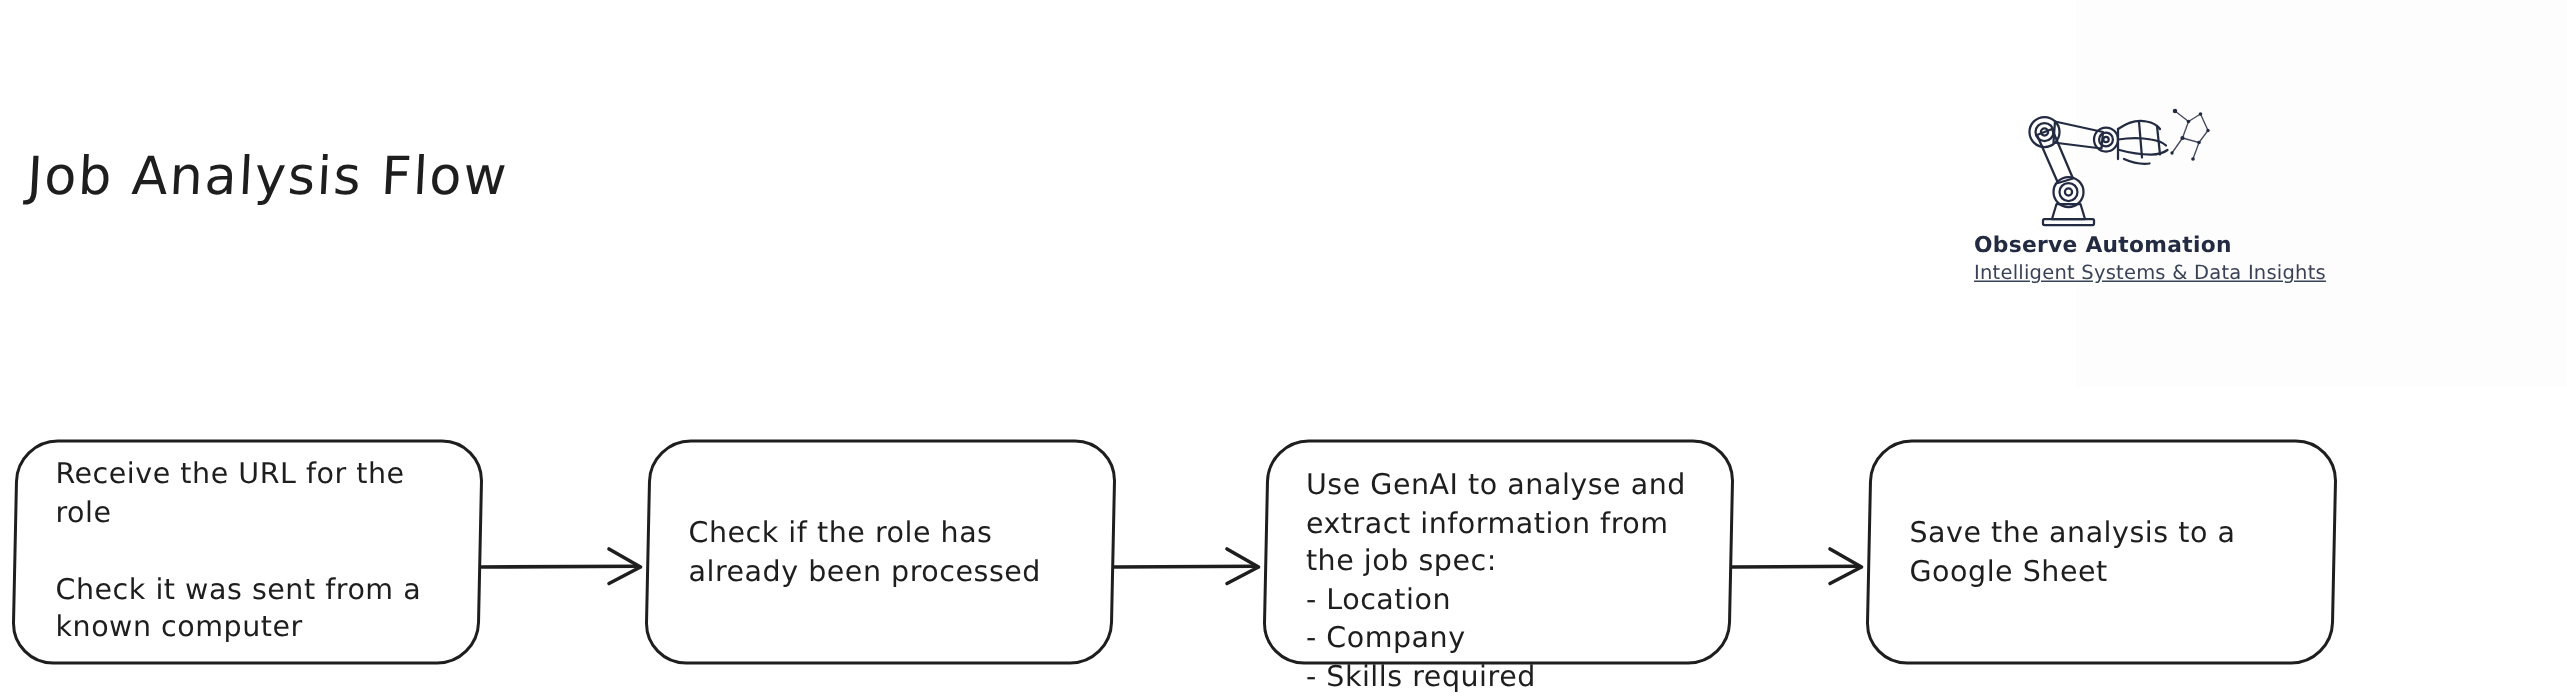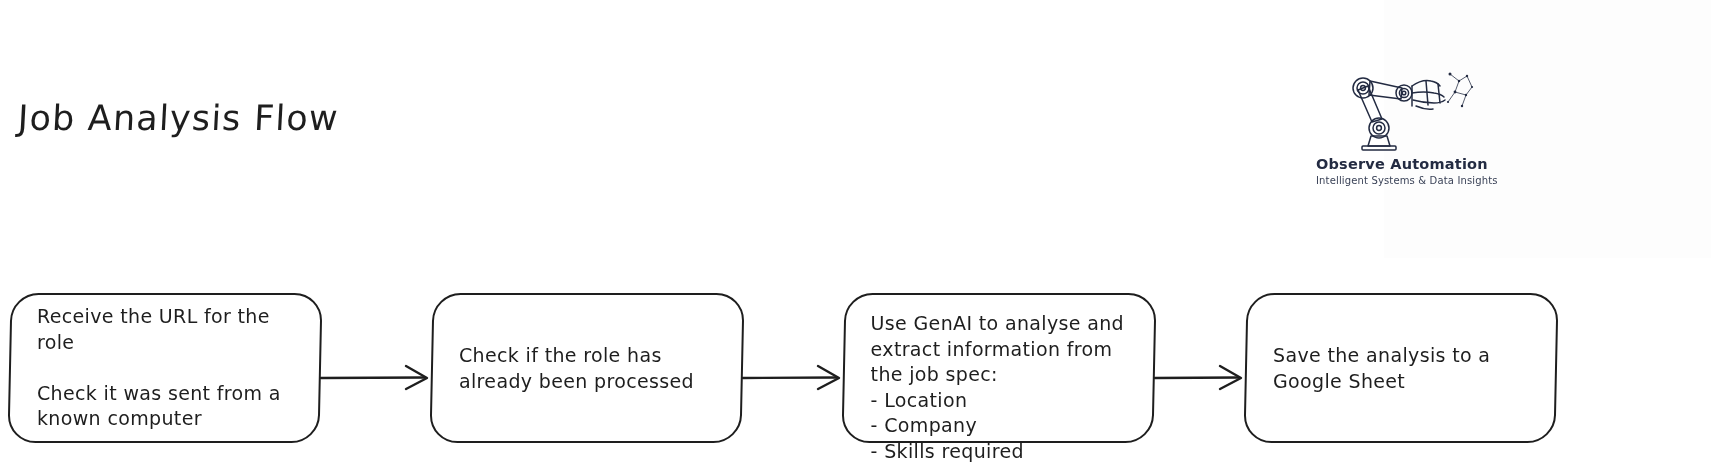--- a/index.html
+++ b/index.html
@@ -112,26 +112,27 @@
     font-family: "DejaVu Sans", sans-serif;
     font-size: 14.5px;
     font-weight: bold;
     letter-spacing: 0.2px;
     color: #232b42;
     margin-top: 2px;
     white-space: nowrap;
   }
   .logo-tagline {
     font-family: "DejaVu Sans", sans-serif;
-    font-size: 10px;
+    font-size: 13px;
     font-weight: normal;
     letter-spacing: 0.15px;
     color: #3a4257;
     margin-top: 3px;
     white-space: nowrap;
+    text-decoration: underline;
   }
 </style>
 </head>
 <body>
 
 <div id="canvas">
 
   <div class="logo-panel"></div>
 
   <div class="flow-title">Job Analysis Flow</div>

